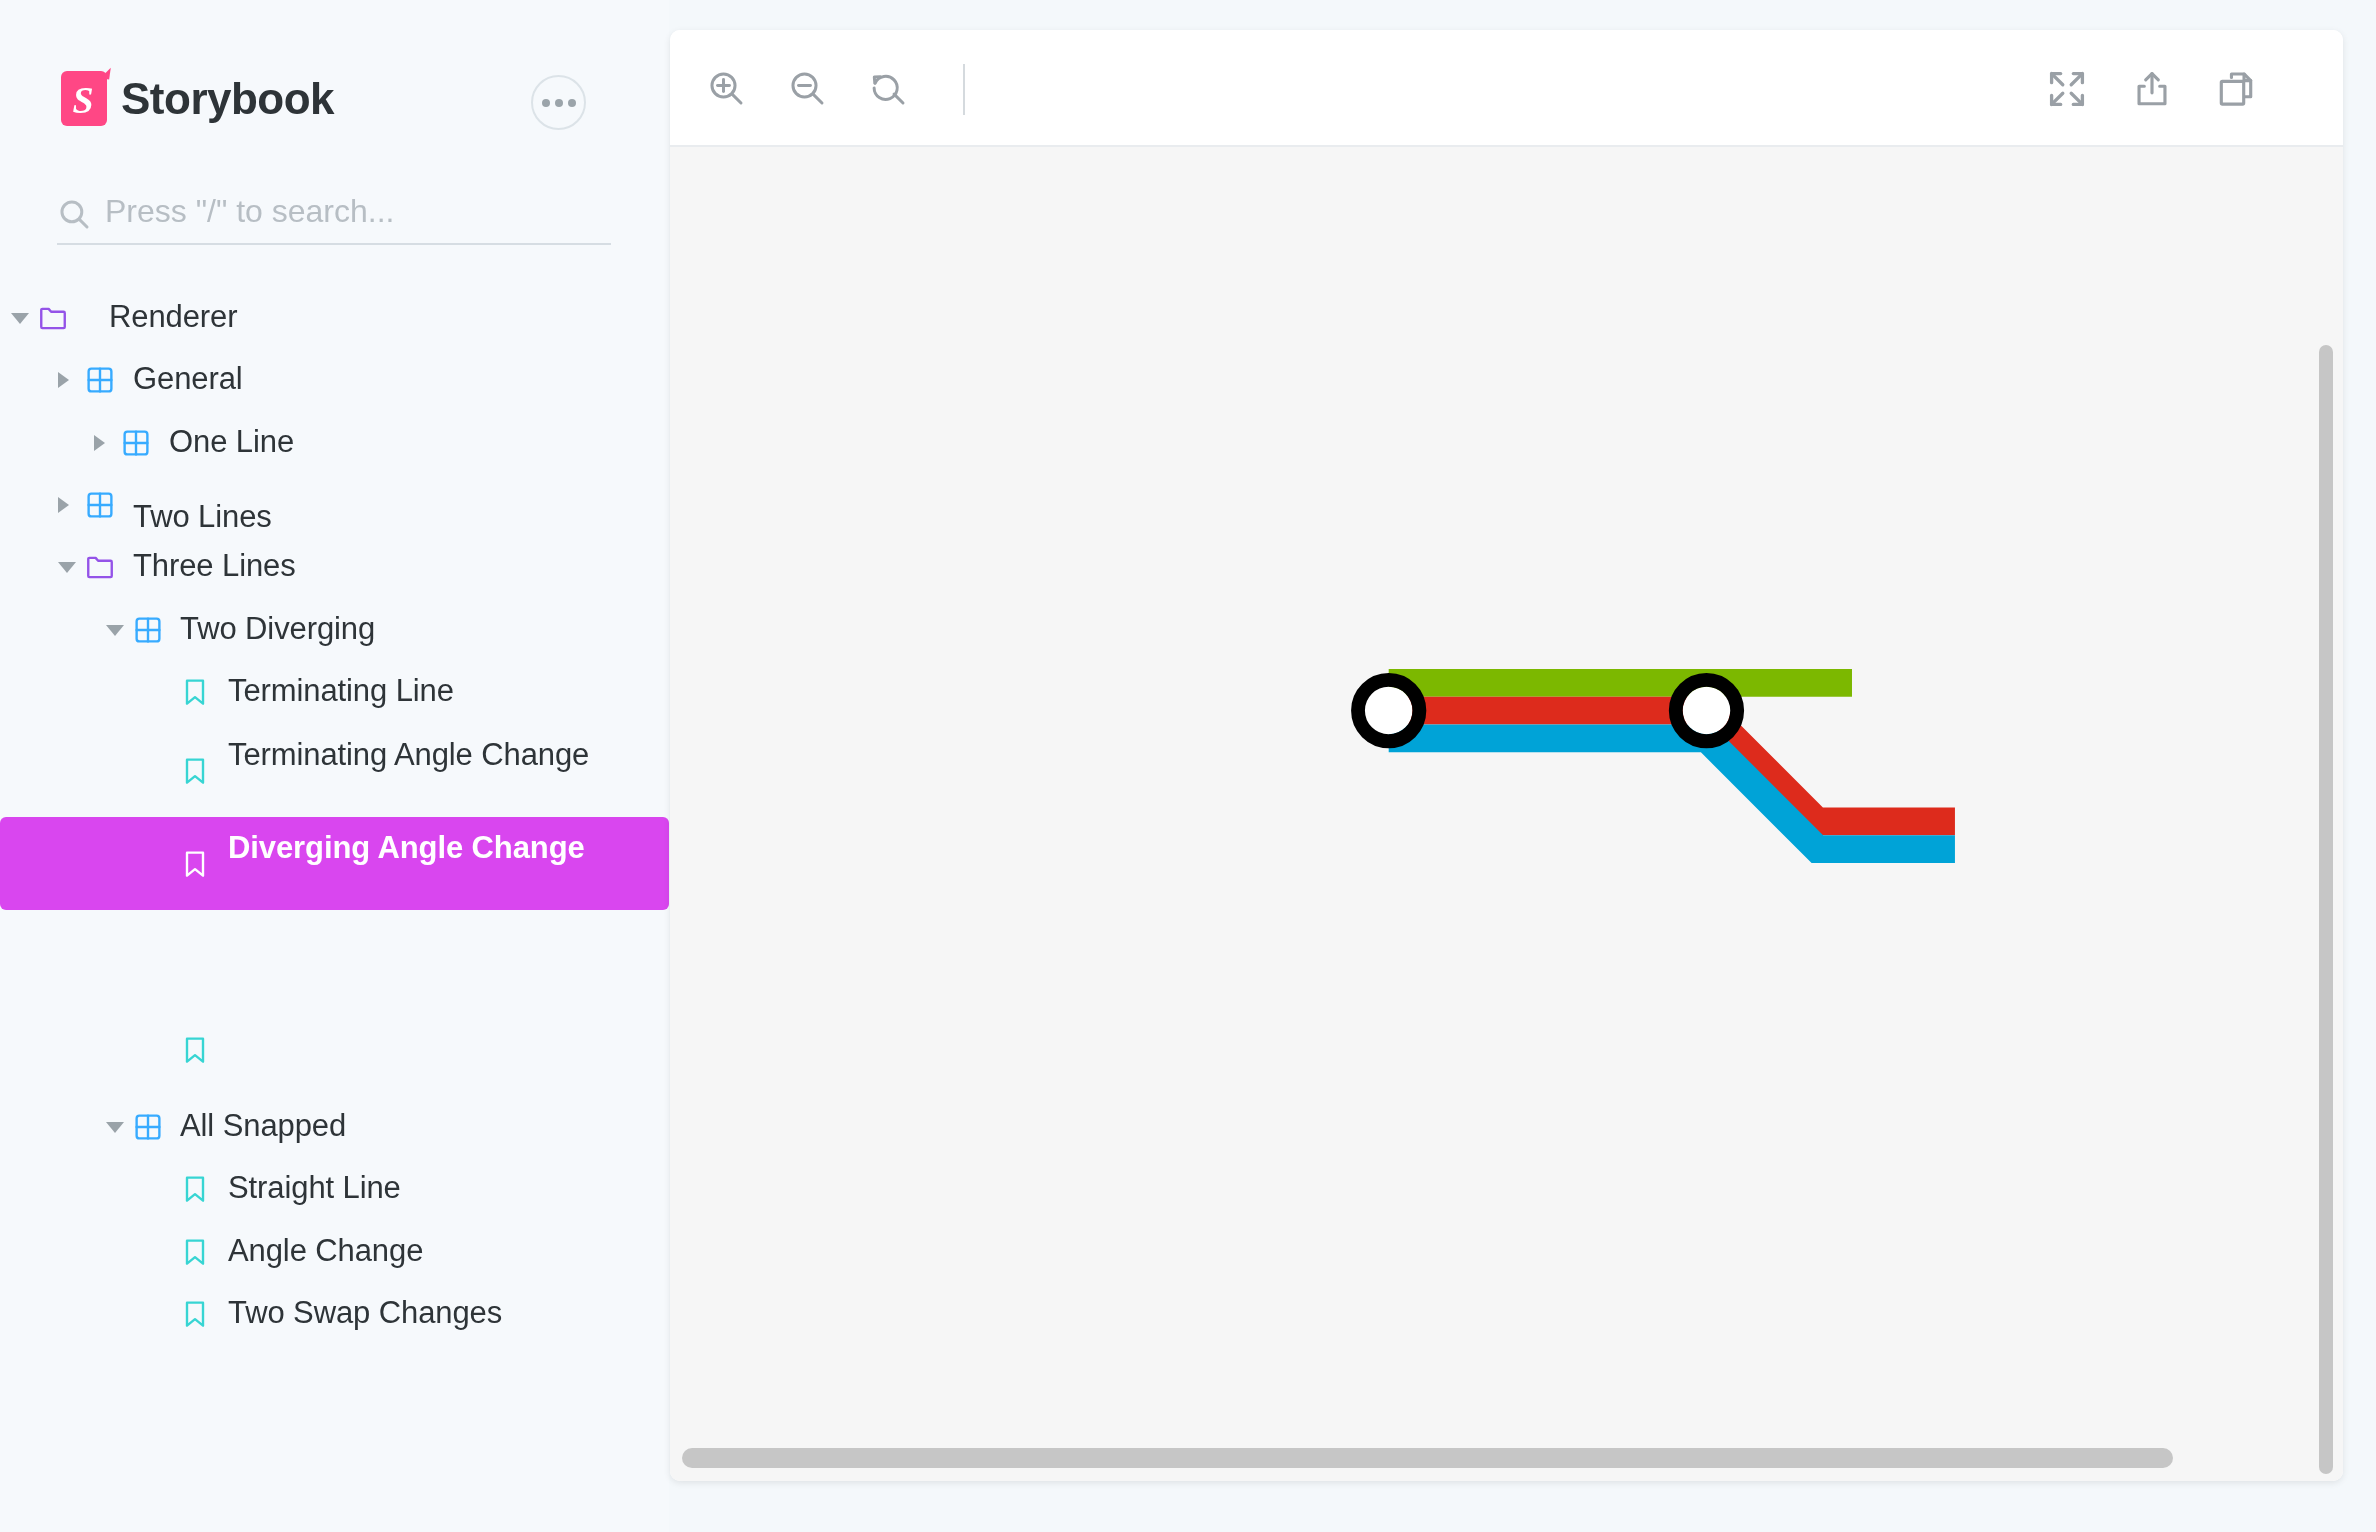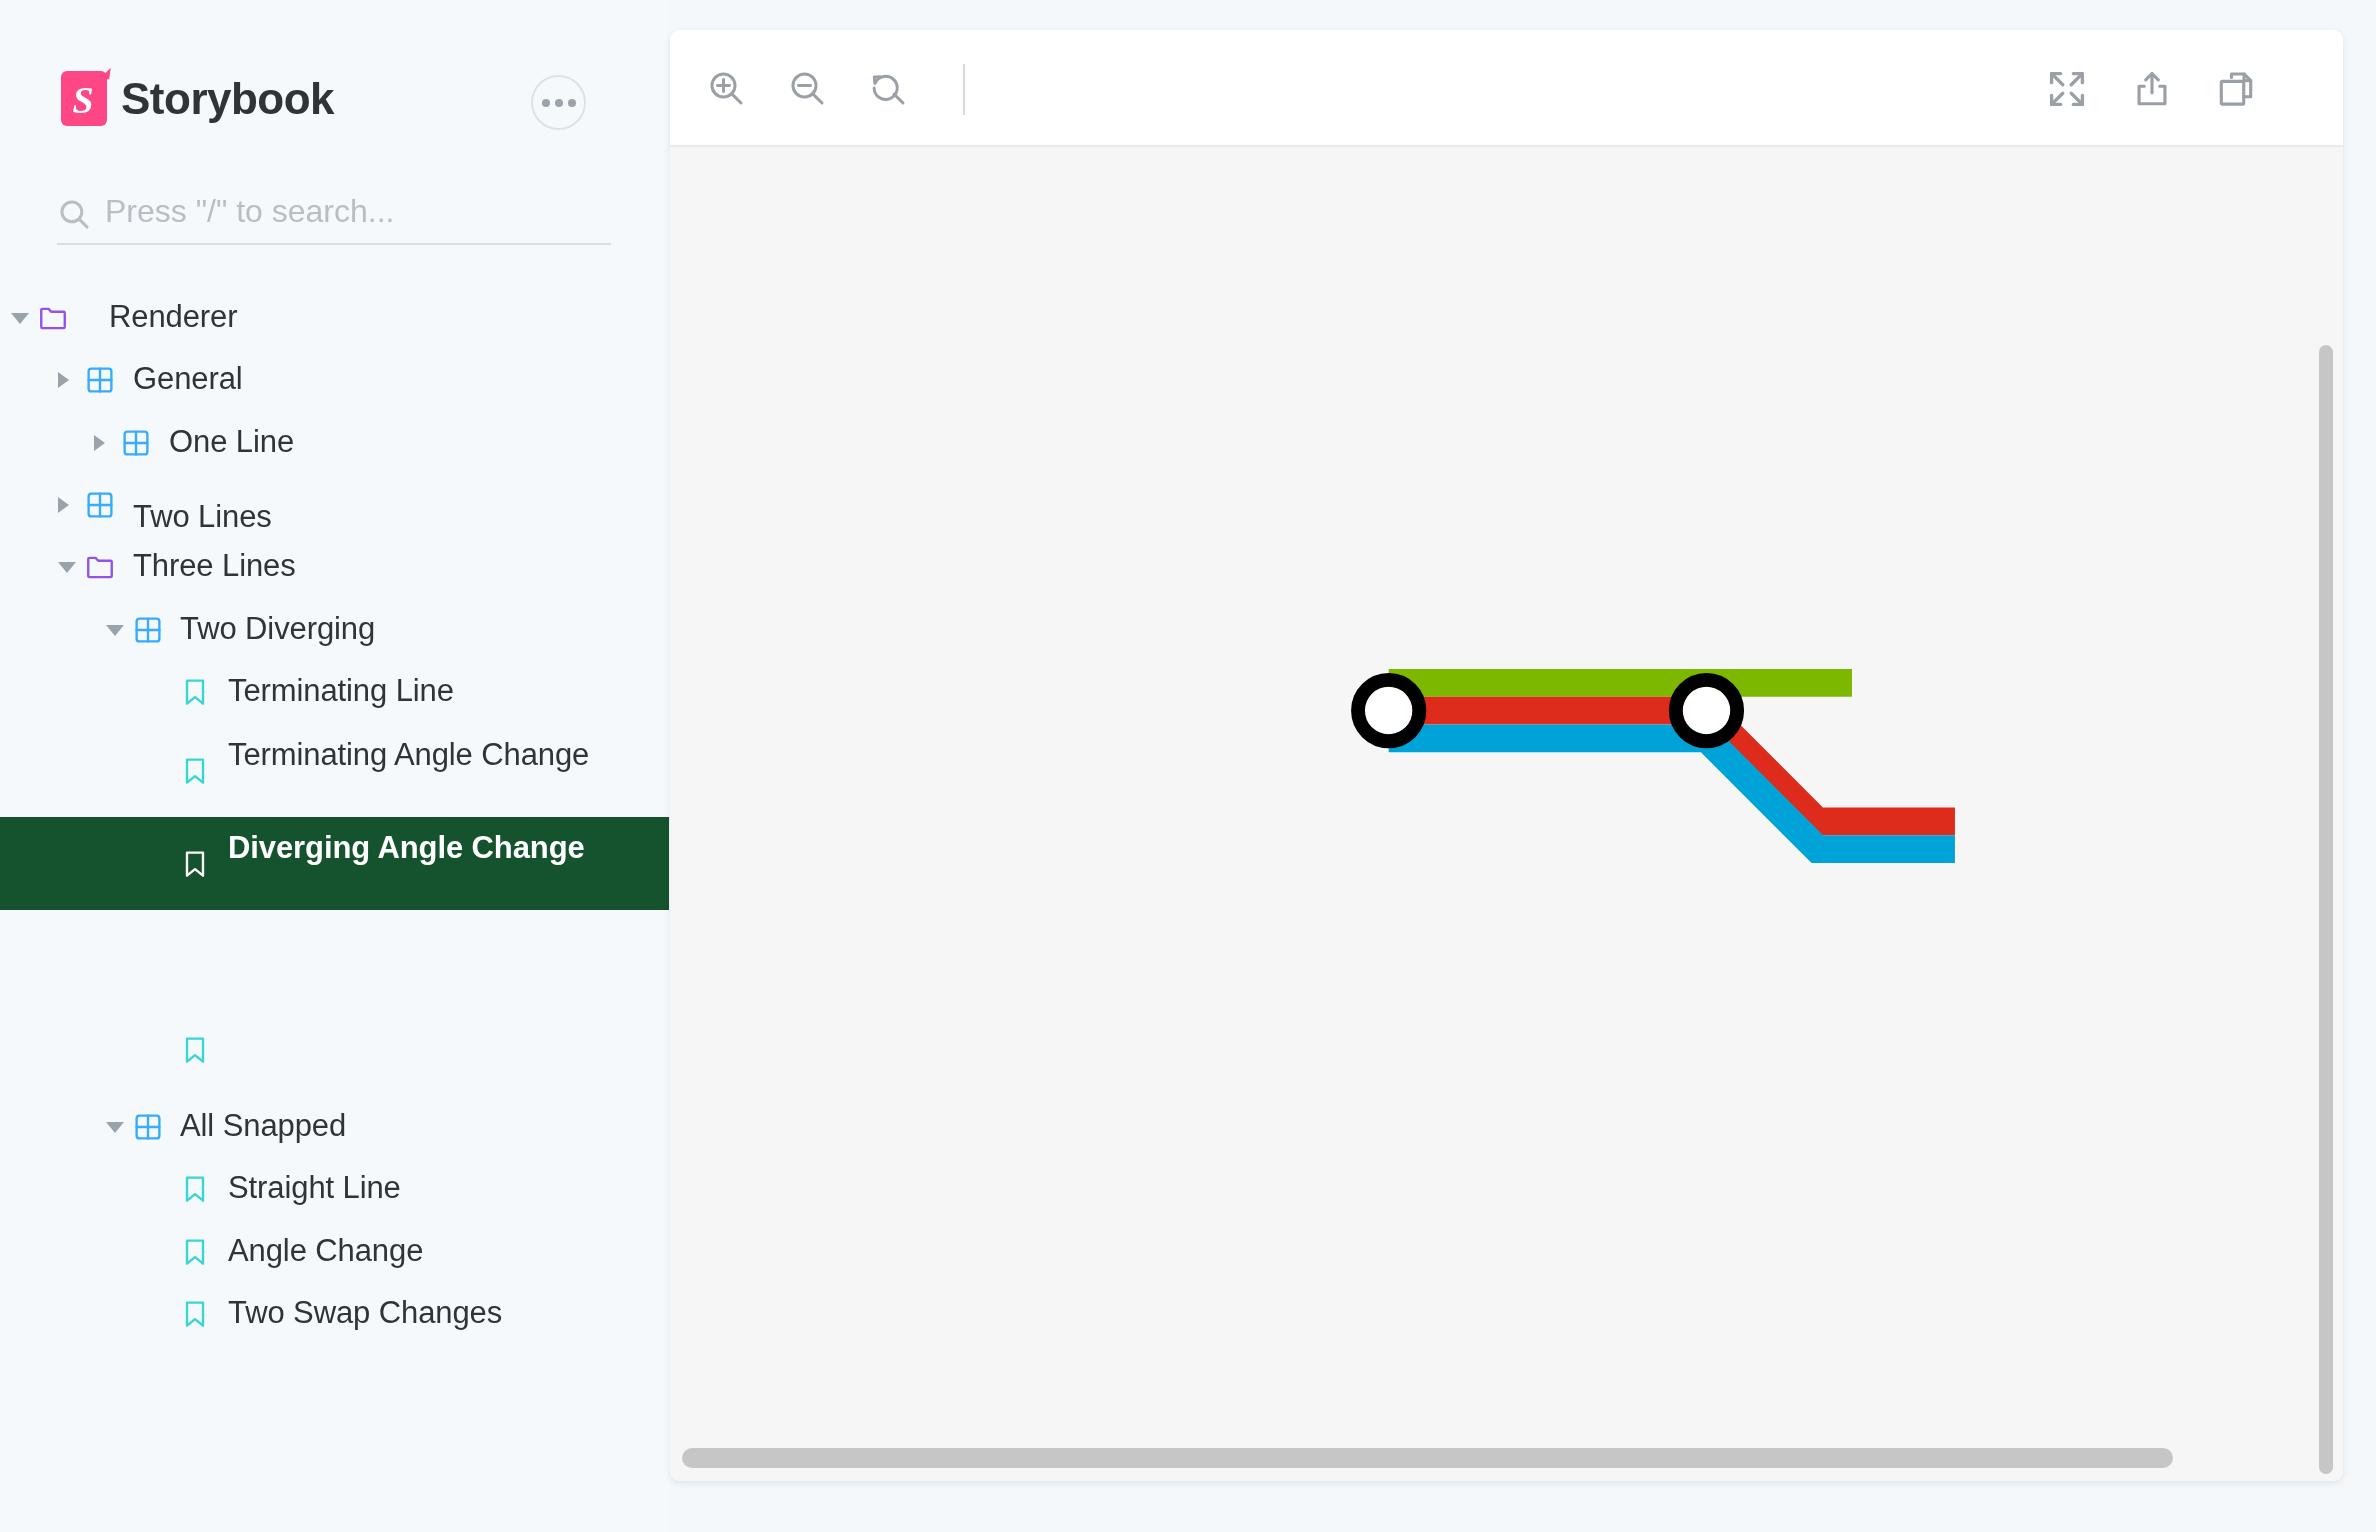--- a/index.html
+++ b/index.html
@@ -132,21 +132,21 @@
   }
 
   .node {
     position: absolute;
     left: 0;
     width: 669px;
     display: flex;
     align-items: center;
     cursor: pointer;
   }
-  .node.selected { background: #14532d; }
+  .node.selected { background: #d946ef; border-radius: 6px; }
 
   .caret {
     position: absolute;
     width: 0; height: 0;
     border-left: 9px solid transparent;
     border-right: 9px solid transparent;
     border-top: 11px solid #9AA3A9;
   }
   .caret.collapsed {
     border-left: 11px solid #9AA3A9;

